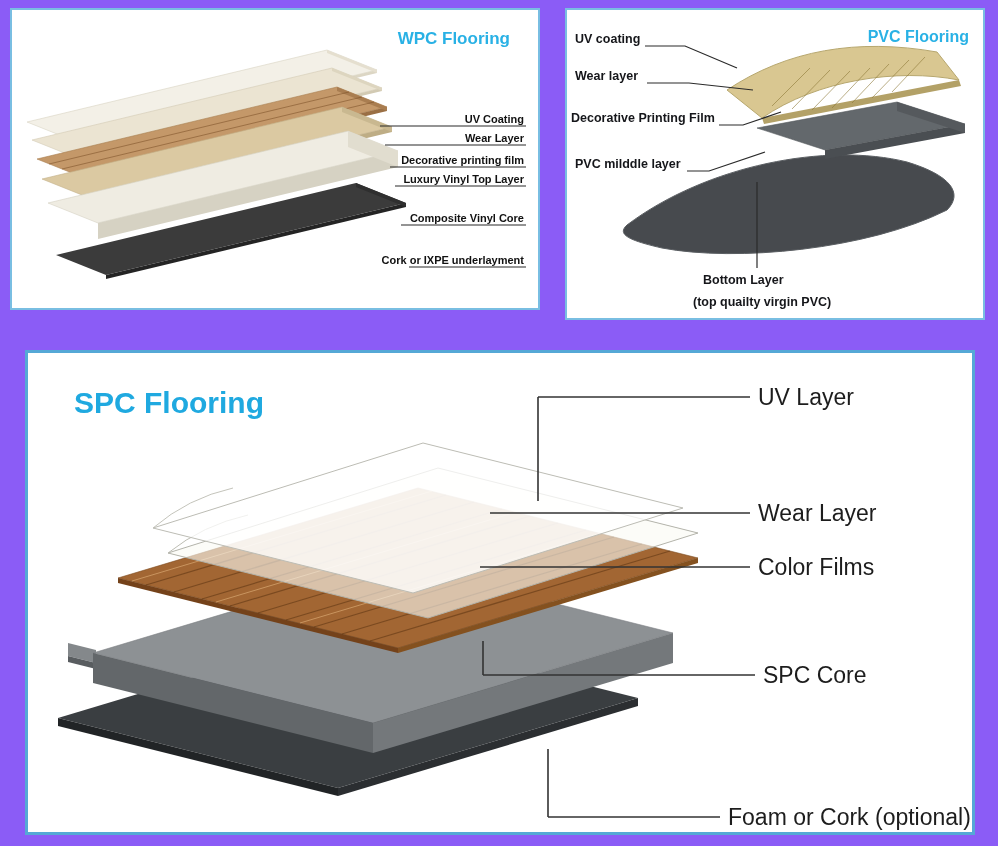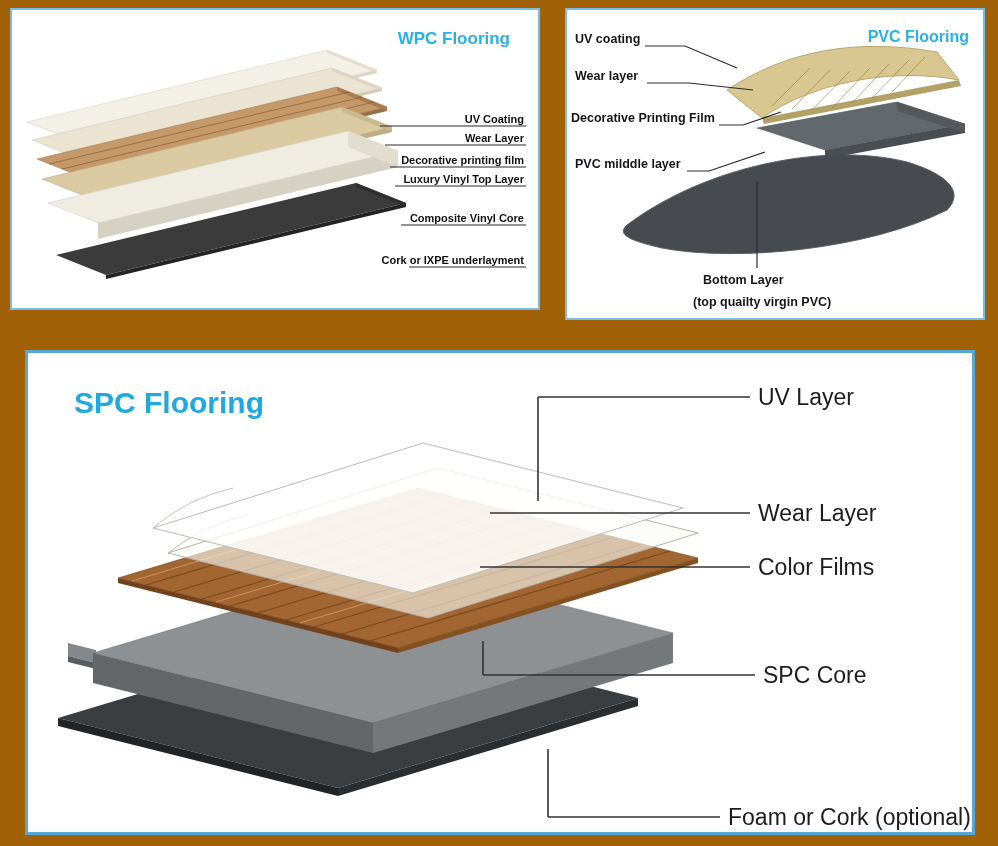--- a/index.html
+++ b/index.html
@@ -1,16 +1,16 @@
 <!DOCTYPE html>
 <html><head>
 <meta charset="utf-8">
 <style>
   html,body{margin:0;padding:0;background:#ffffff;}
-  .canvas{position:relative;width:998px;height:846px;background:#a16207;font-family:"Liberation Sans",sans-serif;overflow:hidden;}
+  .canvas{position:relative;width:998px;height:846px;background:#8b5cf6;font-family:"Liberation Sans",sans-serif;overflow:hidden;}
   .panel{position:absolute;background:#ffffff;box-sizing:border-box;}
   .panel svg{display:block;width:100%;height:100%;}
   .panel-wpc{left:10px;top:8px;width:530px;height:302px;border:2px solid #79bee2;}
   .panel-pvc{left:565px;top:8px;width:420px;height:312px;border:2px solid #79bee2;}
   .panel-spc{left:25px;top:350px;width:950px;height:485px;border:3px solid #55a8d6;}
   text{font-family:"Liberation Sans",sans-serif;}
   .title-sm{font-size:17px;font-weight:bold;fill:#29b1e5;}
   .title-md{font-size:16px;font-weight:bold;fill:#29b1e5;}
   .title-lg{font-size:30px;font-weight:bold;fill:#1fa9e0;}
   .lbl-sm{font-size:11px;font-weight:bold;fill:#111111;}

